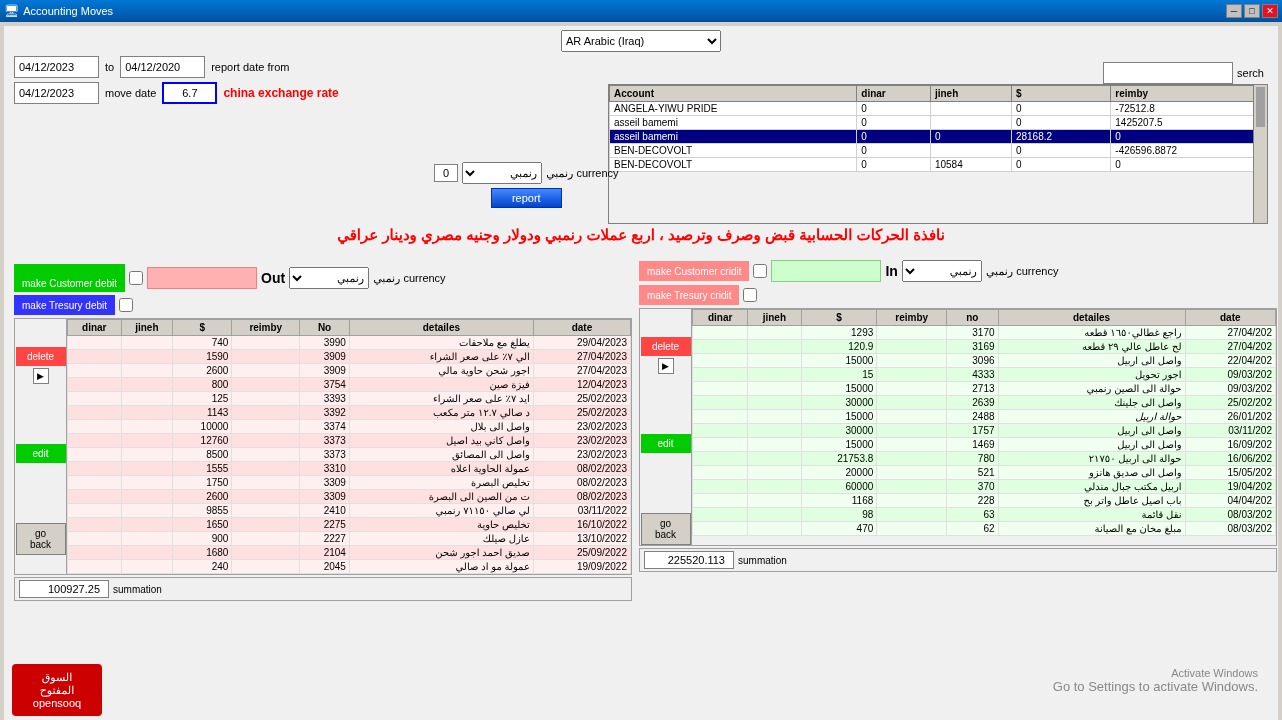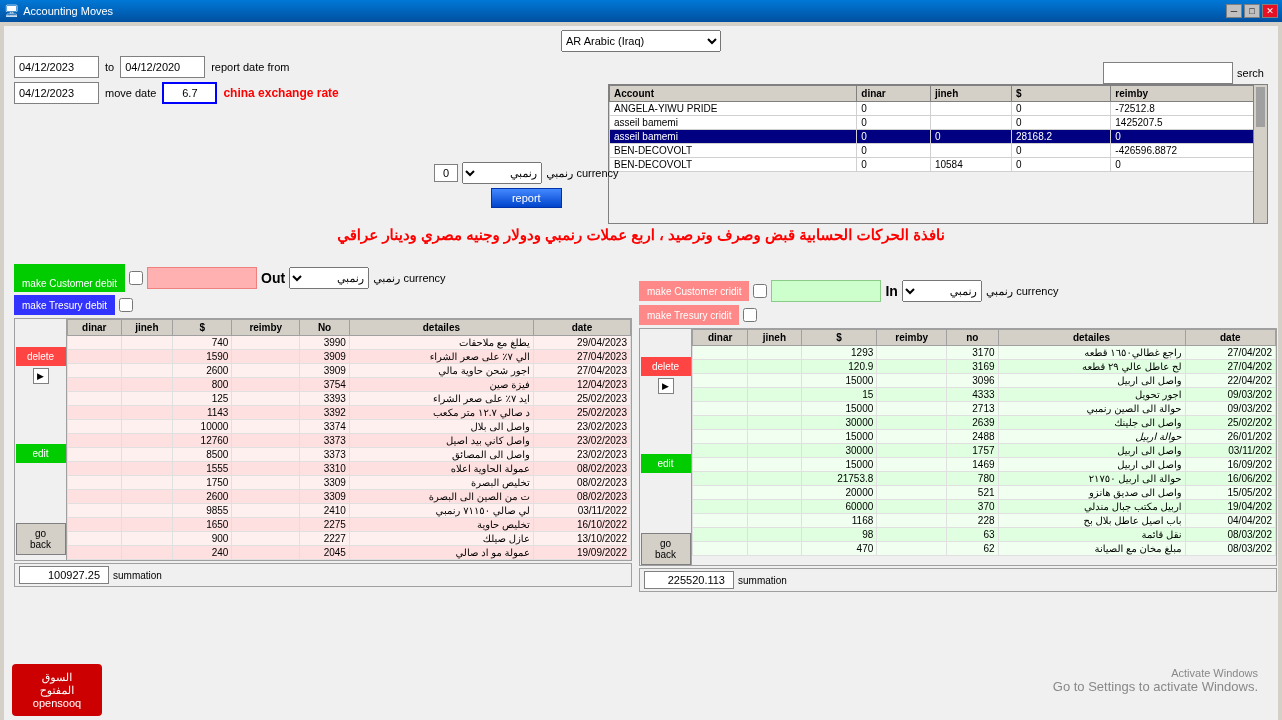--- a/index.html
+++ b/index.html
@@ -472,39 +472,48 @@
       <td class="num"></td>
       <td class="num">900</td>
       <td class="num"></td>
       <td class="num">2227</td>
       <td style="direction:rtl;text-align:right;">عازل صيلك</td>
       <td class="num">13/10/2022</td>
     </tr>
                 <tr>
       <td class="num"></td>
       <td class="num"></td>
+      <td class="num">1680</td>
+      <td class="num"></td>
+      <td class="num">2104</td>
+      <td style="direction:rtl;text-align:right;">صديق احمد اجور شحن</td>
+      <td class="num">25/09/2022</td>
+    </tr>
+                <tr>
+      <td class="num"></td>
+      <td class="num"></td>
       <td class="num">240</td>
       <td class="num"></td>
       <td class="num">2045</td>
       <td style="direction:rtl;text-align:right;">عمولة مو اد صالي</td>
       <td class="num">19/09/2022</td>
     </tr>
               </tbody>
           </table>
         </div>
       </div>
     </div>
 
     <div style="display:flex;align-items:center;gap:4px;margin-top:2px;background:#f0f0f0;border:1px solid #a0a0a0;padding:2px 4px;">
       <span style="background:white;border:1px solid #808080;padding:2px 8px;min-width:90px;text-align:right;display:inline-block;">100927.25</span>
       <span style="font-size:10px;">summation</span>
     </div>
   </div>
 
-  <div style="position:absolute;top:254px;left:635px;width:638px;">
+  <div style="position:absolute;top:234px;left:635px;width:638px;">
 
     <div style="display:flex;align-items:center;gap:4px;margin-bottom:3px;flex-wrap:wrap;">
       <button style="background:#ff8888;color:white;border:none;padding:2px 8px;cursor:pointer;font-size:10px;height:20px;">make Customer cridit</button>
       <input type="checkbox" class="checkbox-small" style="">
       <div style="background:#ccffcc;border:1px solid #88cc88;width:110px;height:22px;padding:2px 4px;"></div>
       <span style="font-size:14px;font-weight:bold;">In</span>
       <select style="height:22px;width:80px;font-size:11px;direction:rtl;">
         <option>رنمبي</option><option>دينار</option><option>جنيه</option><option>$</option>
       </select>
       <span style="font-size:11px;direction:rtl;">currency رنمبي</span>
@@ -653,21 +662,21 @@
       <td class="num">370</td>
       <td style="direction:rtl;text-align:right;">اربيل مكتب جبال مندلي</td>
       <td class="num">19/04/202</td>
     </tr>
                 <tr>
       <td class="num"></td>
       <td class="num"></td>
       <td class="num">1168</td>
       <td class="num"></td>
       <td class="num">228</td>
-      <td style="direction:rtl;text-align:right;">باب اصيل عاطل بلال بح</td>
+      <td style="direction:rtl;text-align:right;">باب اصيل عاطل واتر بح</td>
       <td class="num">04/04/202</td>
     </tr>
                 <tr>
       <td class="num"></td>
       <td class="num"></td>
       <td class="num">98</td>
       <td class="num"></td>
       <td class="num">63</td>
       <td style="direction:rtl;text-align:right;">نقل قائمة</td>
       <td class="num">08/03/202</td>

